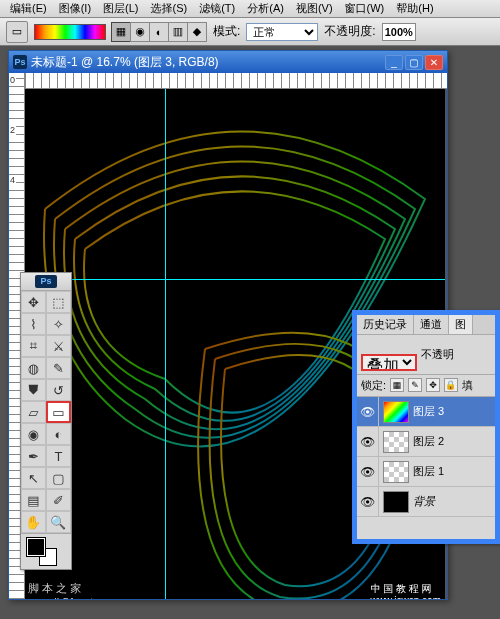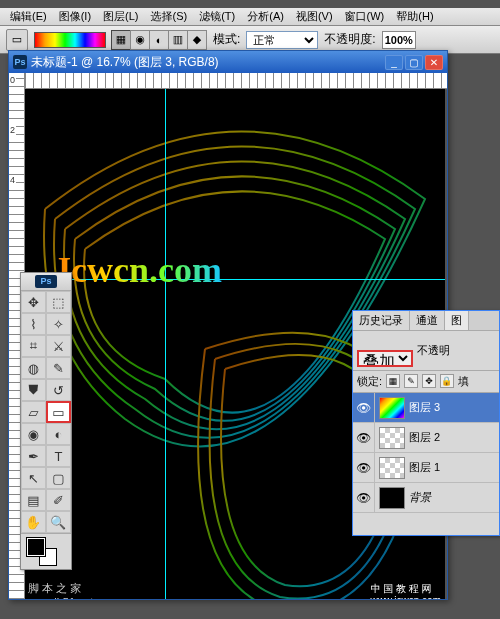--- a/index.html
+++ b/index.html
@@ -1,19 +1,19 @@
 <!DOCTYPE html>
 <html><head>
 <meta charset="utf-8">
 <style>
   * { margin:0; padding:0; box-sizing:border-box; font-family:"Microsoft YaHei","SimSun",Arial,sans-serif; }
   body { width:500px; height:619px; background:#535353; overflow:hidden; font-size:11px; color:#000; position:relative; }
 
   
-  .menubar { height:18px; background:linear-gradient(#eaeaea,#d4d4d4); display:flex; align-items:center; padding:0 4px; border-bottom:1px solid #888;margin-top:8px; }
+  .menubar { height:18px; background:linear-gradient(#eaeaea,#d4d4d4); display:flex; align-items:center; padding:0 4px; border-bottom:1px solid #888; }
   .menubar span { padding:0 6px; cursor:default; }
 
   
   .optionbar { height:28px; background:linear-gradient(#ededed,#cfcfcf); border-bottom:1px solid #7a7a7a; display:flex; align-items:center; padding:0 6px; gap:6px; }
   .tool-prev { width:22px; height:22px; background:#d8d8d8; border:1px solid #888; border-radius:2px; display:flex; align-items:center; justify-content:center; }
   .grad-prev { width:72px; height:16px; background:linear-gradient(90deg,#ff0000,#ffa500,#ffff00,#00ff00,#00ffff,#0000ff,#ff00ff,#ff0000); border:1px solid #555; }
   .grad-type { display:flex; }
   .grad-type div { width:20px; height:20px; background:#d8d8d8; border:1px solid #888; margin-left:-1px; display:flex; align-items:center; justify-content:center; }
   .grad-type div.sel { background:#b8b8b8; border-color:#444; }
   .opt-label { font-size:12px; }
@@ -47,21 +47,21 @@
   .tools-head { height:18px; background:linear-gradient(#e8e8e8,#cfcfcf); display:flex; align-items:center; justify-content:center; border-bottom:1px solid #aaa; }
   .tools-head .ps { width:22px; height:13px; background:#0a2c52; color:#6cb7ff; font-size:9px; font-weight:bold; text-align:center; border-radius:2px; line-height:13px; }
   .tool-grid { display:grid; grid-template-columns:1fr 1fr; }
   .tool { height:22px; border:1px solid #c0c0c0; background:#d8d8d8; display:flex; align-items:center; justify-content:center; font-size:13px; color:#333; }
   .tool.sel { background:#fff; border:2px solid #d33; }
   .swatches { height:36px; position:relative; border-top:1px solid #aaa; }
   .swatch-f { position:absolute; left:6px; top:4px; width:18px; height:18px; background:#000; border:1px solid #fff; outline:1px solid #000; }
   .swatch-b { position:absolute; left:18px; top:14px; width:18px; height:18px; background:#fff; border:1px solid #000; }
 
   
-  .layers { position:absolute; right:0; top:310px; width:148px; background:#d8d8d8; border:1px solid #3b82f6; box-shadow:1px 1px 3px rgba(0,0,0,.4); }
+  .layers { position:absolute; right:0; top:310px; width:148px; background:#d8d8d8; border:5px solid #3b82f6; box-shadow:1px 1px 3px rgba(0,0,0,.4); }
   .ltabs { height:20px; display:flex; background:#cfcfcf; border-bottom:1px solid #aaa; font-size:11px; }
   .ltab { padding:2px 6px; border-right:1px solid #aaa; background:#d8d8d8; }
   .ltab.sel { background:#e8e8e8; }
   .lopts { display:flex; align-items:center; padding:3px 4px; gap:4px; border-bottom:1px solid #aaa; }
   .lopts select { width:56px; height:17px; font-size:16px; border:2px solid #d33;margin-top:16px; }
   .locks { display:flex; align-items:flex-start; gap:4px; padding:3px 4px; border-bottom:1px solid #aaa; font-size:11px; }
   .lock-ico { width:14px; height:14px; border:1px solid #999; background:#eee; font-size:9px; text-align:center; line-height:12px; }
   .layer-row { height:30px; display:flex; align-items:center; border-bottom:1px solid #bbb; }
   .layer-row.sel { background:#4a79c7; color:#fff; }
   .eye { width:22px; text-align:center; font-size:12px; border-right:1px solid #bbb; height:100%; display:flex; align-items:center; justify-content:center; }
@@ -142,21 +142,20 @@
           <path d="M40 140 Q210 10 380 130 Q250 420 120 310 Q30 260 40 140"></path>
           <path d="M50 150 Q210 30 370 140 Q250 410 130 300 Q40 260 50 150"></path>
           <path d="M60 160 Q210 50 360 150 Q250 400 140 290 Q50 260 60 160"></path>
           <path d="M180 260 Q360 200 395 360 Q360 540 250 520 Q150 490 180 260"></path>
           <path d="M190 270 Q355 215 385 360 Q355 525 255 508 Q165 480 190 270"></path>
           <path d="M200 280 Q350 230 375 360 Q350 510 260 496 Q180 470 200 280"></path>
         </g>
       </svg>
       <div class="guide-v"></div>
       <div class="guide-h"></div>
-      <div class="wm-text">Jcwcn.com</div>
       <div class="credit" style="white-space:pre;">脚 本 之 家
 www.jb51.net</div>
       <div class="credit2" style="white-space:pre;">中 国 教 程 网
 www.jcwcn.com</div>
     </div>
   </div>
 </div>
 
 <div class="tools">
   <div class="tools-head">

